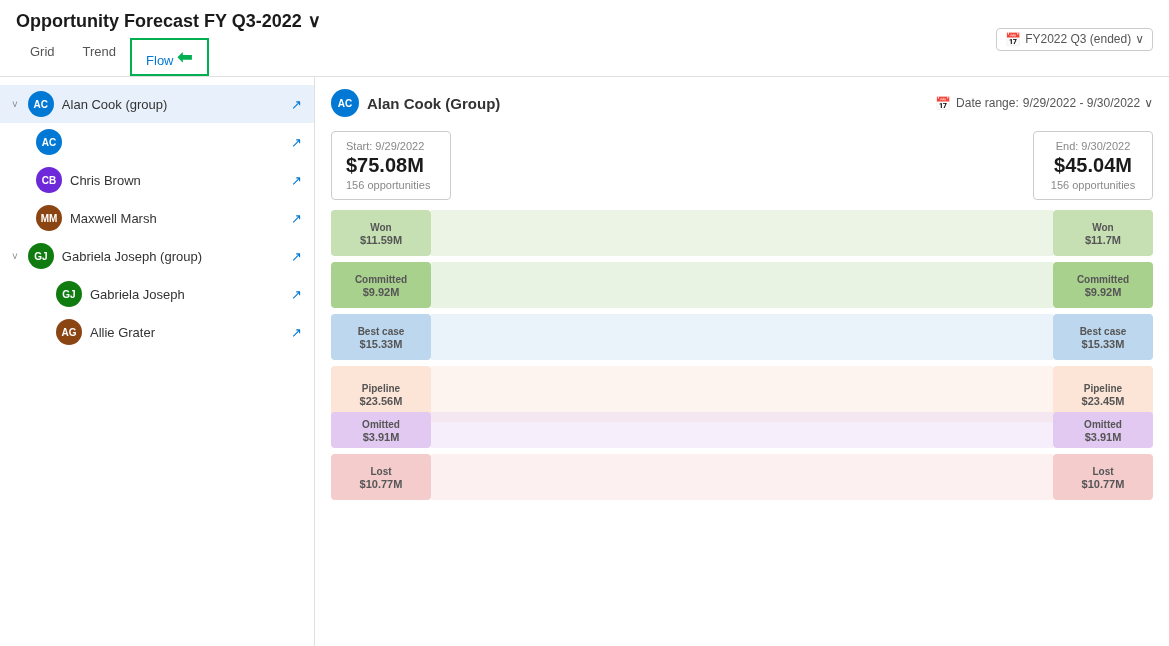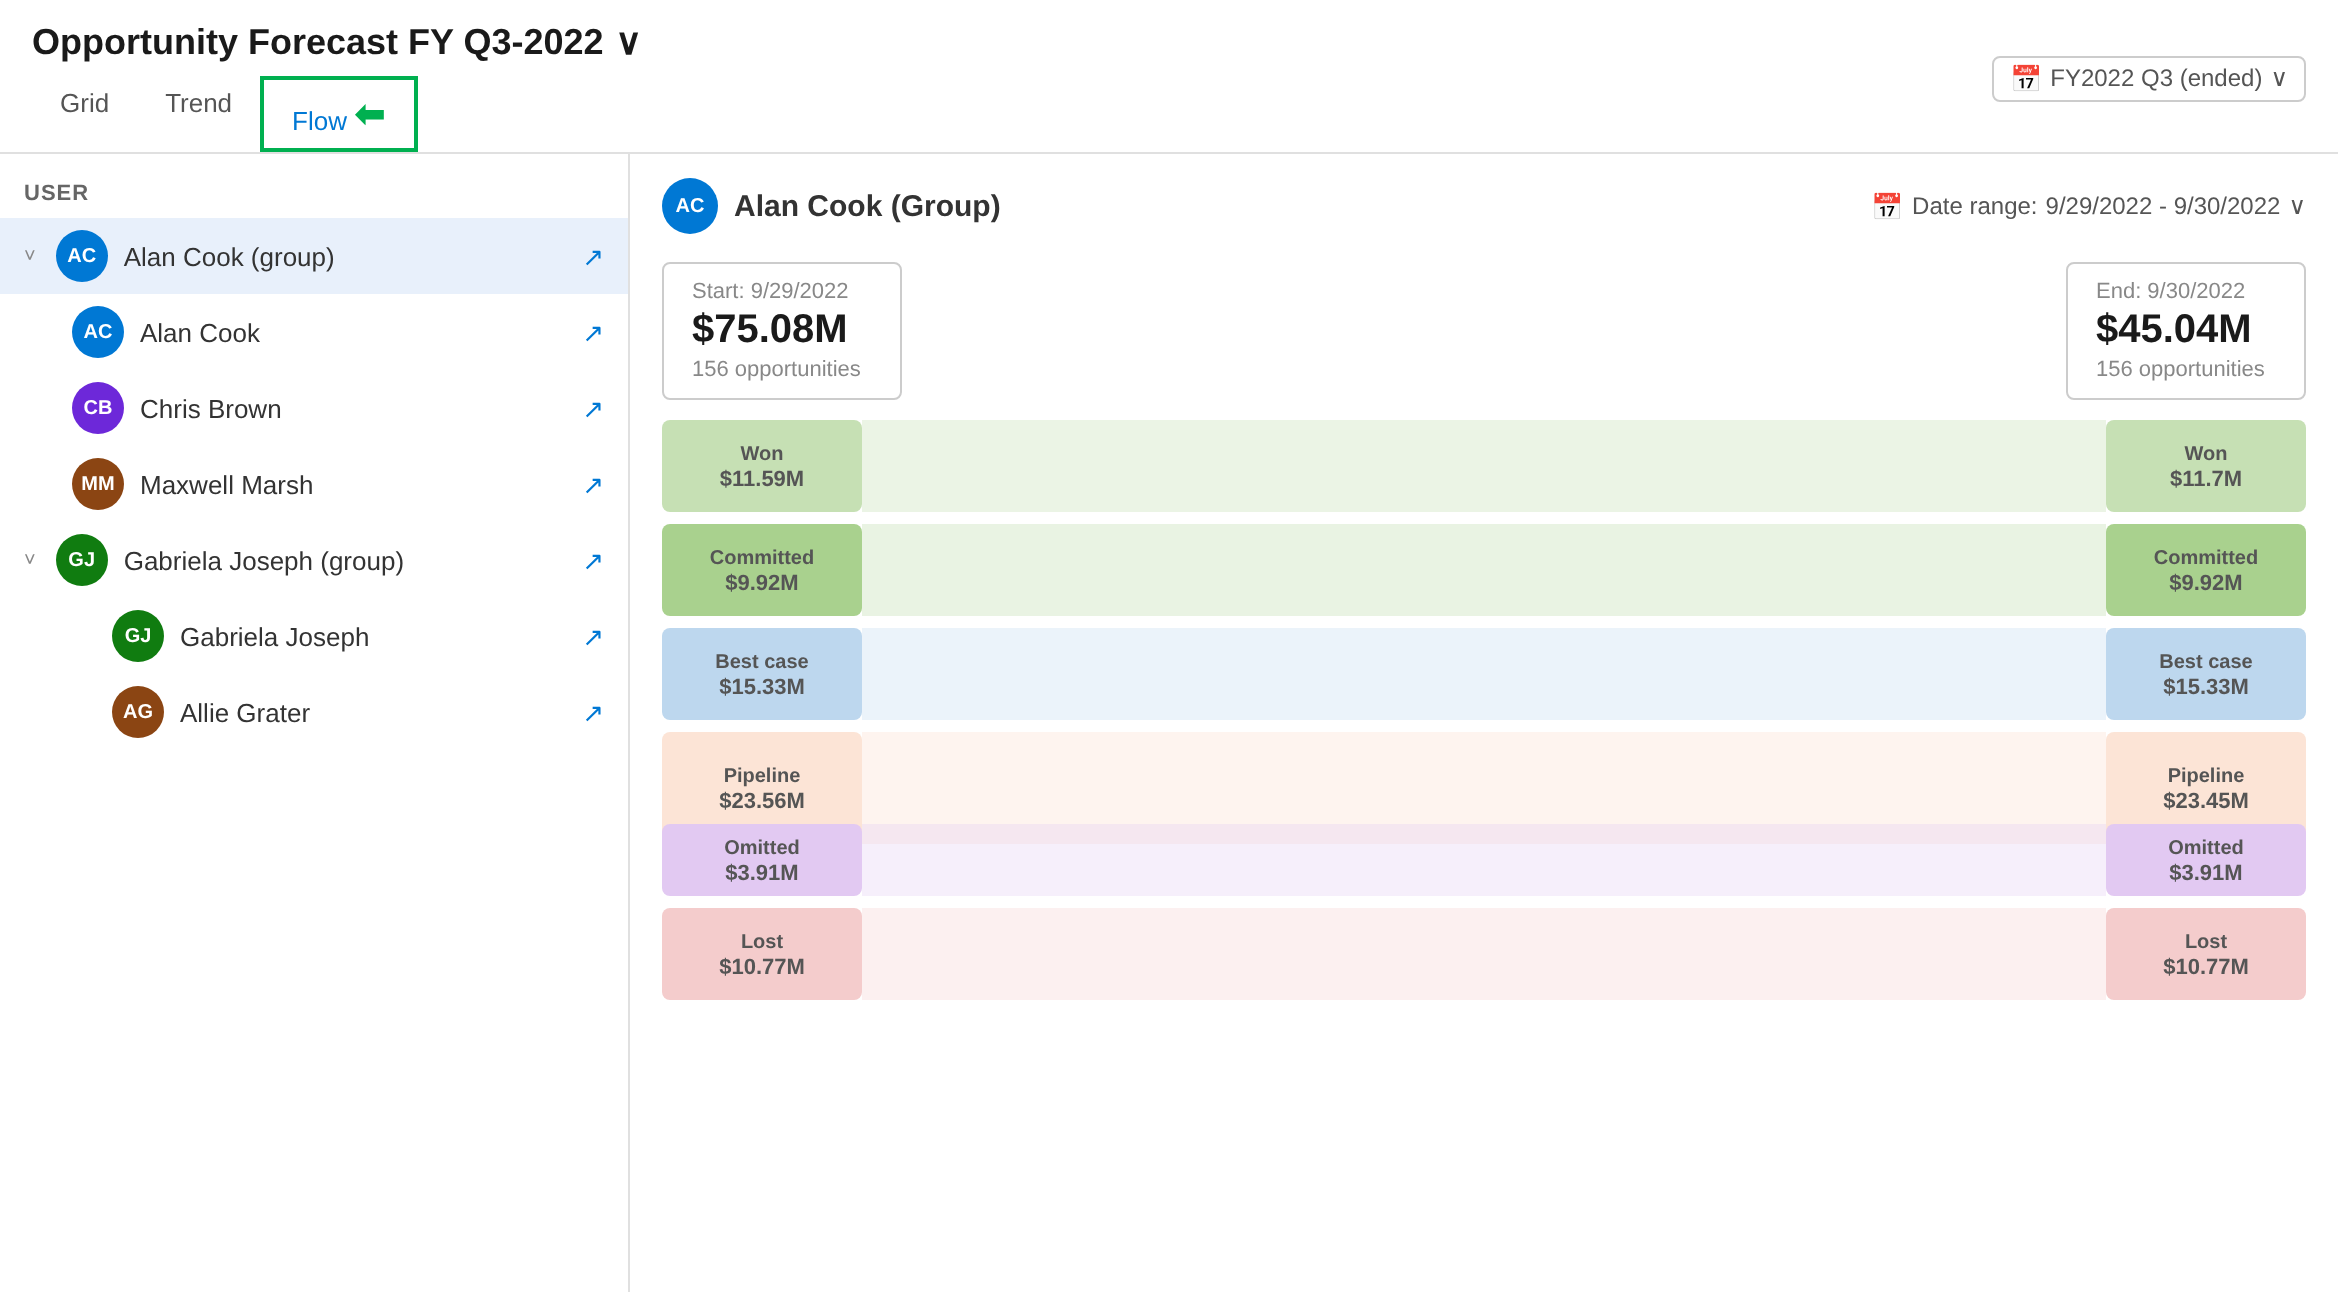--- a/index.html
+++ b/index.html
@@ -40,21 +40,21 @@
     .main-header { display: flex; align-items: center; justify-content: space-between; margin-bottom: 14px; }
     .main-user-label { display: flex; align-items: center; gap: 8px; font-size: 15px; font-weight: 600; }
     .main-avatar { width: 28px; height: 28px; border-radius: 50%; background: #0078d4; display: flex; align-items: center; justify-content: center; font-size: 10px; font-weight: 700; color: #fff; }
     .date-range-label { display: flex; align-items: center; gap: 4px; font-size: 12px; color: #555; cursor: pointer; }
 
     
     .flow-area { position: relative; }
     .start-end-row { display: flex; justify-content: space-between; margin-bottom: 10px; }
     .start-box, .end-box { border: 1px solid #ccc; border-radius: 4px; padding: 8px 14px; min-width: 120px; }
     .start-box { text-align: left; }
-    .end-box { text-align: left; }
+    .end-box { text-align: center; }
     .box-label { font-size: 11px; color: #888; margin-bottom: 2px; }
     .box-amount { font-size: 20px; font-weight: 700; color: #1a1a1a; }
     .box-opps { font-size: 11px; color: #888; margin-top: 2px; }
 
     
     .flow-rows { display: flex; flex-direction: column; gap: 6px; }
     .flow-row { display: flex; align-items: stretch; height: 46px; position: relative; border-radius: 17px; }
     .flow-left-bar { width: 100px; border-radius: 4px; display: flex; flex-direction: column; align-items: center; justify-content: center; font-size: 10px; font-weight: 600; color: #555; flex-shrink: 0; }
     .flow-middle { flex: 1; border-radius: 0; opacity: 0.3; position: relative; }
     .flow-right-bar { width: 100px; border-radius: 4px; display: flex; flex-direction: column; align-items: center; justify-content: center; font-size: 10px; font-weight: 600; color: #555; flex-shrink: 0; }
@@ -100,36 +100,34 @@
       <span style="font-size:13px;">📅</span>
       <span>FY2022 Q3 (ended)</span>
       <span>∨</span>
     </div>
   </div>
 </div>
 
 <div class="body">
 
   <div class="sidebar">
-    <div class="sidebar-section-header">User</div>
 
     <div class="user-item group-item">
       <span class="expand-arrow">˅</span>
       <div class="avatar av-ac">
           <span>AC</span>
         </div>
       <span class="user-name">Alan Cook (group)</span>
       <span class="share-icon">↗</span>
     </div>
 
     <div class="user-item indent">
       <div class="avatar av-ac">
           <span>AC</span>
         </div>
-      <span class="user-name">Alan Cook</span>
       <span class="share-icon">↗</span>
     </div>
 
     <div class="user-item indent">
       <div class="avatar av-cb">
           <span>CB</span>
         </div>
       <span class="user-name">Chris Brown</span>
       <span class="share-icon">↗</span>
     </div>

